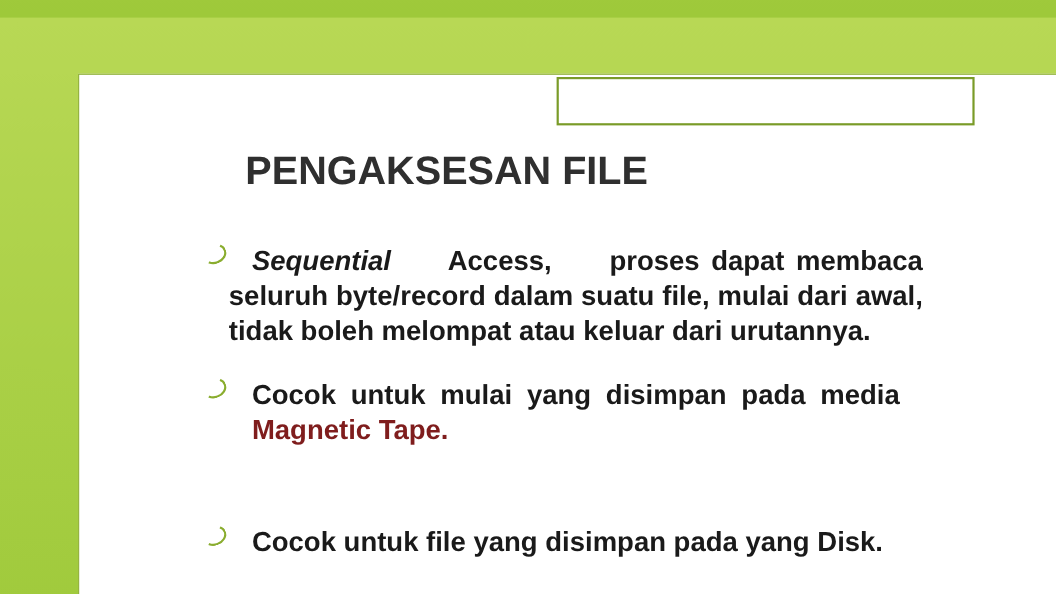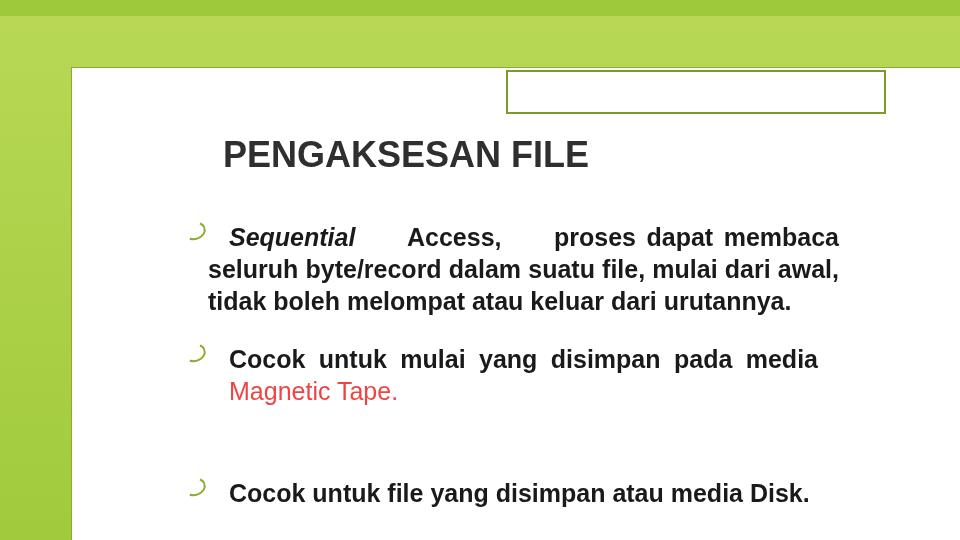--- a/index.html
+++ b/index.html
@@ -75,21 +75,21 @@
     height: 14px;
     border: 2px solid #8aad2f;
     border-radius: 50%;
     border-top-color: transparent;
     border-left-color: transparent;
     transform: rotate(-20deg);
     background: none;
   }
   .italic { font-style: italic; }
   .bold { font-weight: bold; }
-  .green { color: #ef4444; font-weight: normal; }
+  .green { color: #7f1d1d; font-weight: bold; }
 </style>
 </head>
 <body>
 
 <div class="inner-frame">
   <div class="title-bar"></div>
   <div class="title-text">PENGAKSESAN FILE</div>
 
   <div class="content">
 
@@ -97,18 +97,18 @@
       <div class="bullet-line curl">
         <span class="italic bold">Sequential</span><span class="bold"> Access,</span><span class="bold"> proses dapat membaca seluruh byte/record dalam suatu file, mulai dari awal, tidak boleh melompat atau keluar dari urutannya.</span>
       </div>
       <div class="bullet-line curl bold" style="margin-top:2px;">
         <span>Cocok untuk mulai yang disimpan pada media </span><span class="green">Magnetic Tape.</span>
       </div>
     </div>
 
     <div class="para" style="margin-top:32px;">
       <div class="bullet-line curl bold" style="margin-top:2px;">
-        <span>Cocok untuk file yang disimpan atau media Disk.</span>
+        <span>Cocok untuk file yang disimpan pada yang Disk.</span>
       </div>
     </div>
 
   </div>
 </div>
 
 </body></html>

